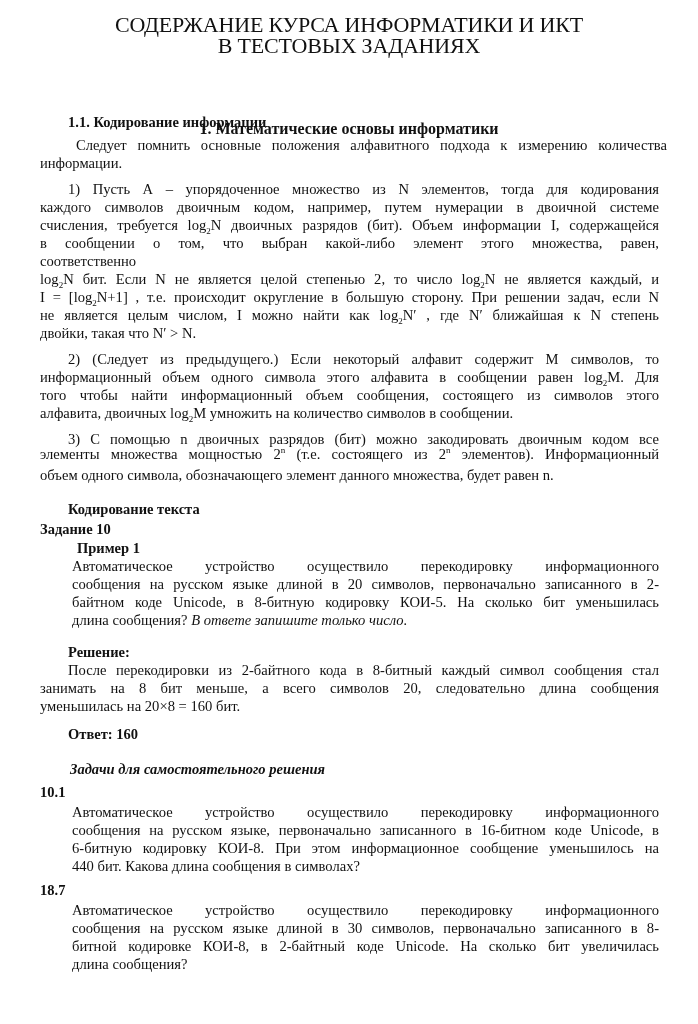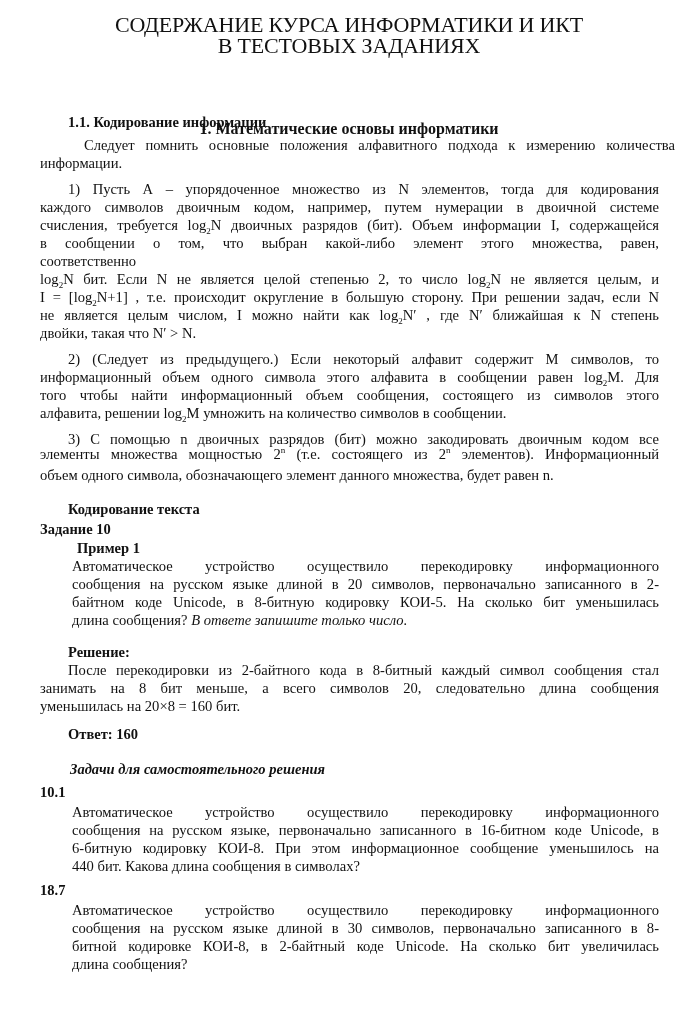--- a/index.html
+++ b/index.html
@@ -31,37 +31,37 @@
 
 <div class="page">
 
   <div class="title" style="top:14px">СОДЕРЖАНИЕ КУРСА ИНФОРМАТИКИ И ИКТ</div>
   <div class="title" style="top:35px">В ТЕСТОВЫХ ЗАДАНИЯХ</div>
 
   <div class="h1" style="top:77px">1. Математические основы информатики</div>
 
   <div class="h2" style="left:68px; top:113px">1.1. Кодирование информации</div>
 
-  <div class="ln j" style="left:84px; width:591px; top:136px">Следует помнить основные положения алфавитного подхода к измерению количества</div>
+  <div class="ln j" style="left:76px; width:591px; top:136px">Следует помнить основные положения алфавитного подхода к измерению количества</div>
   <div class="ln" style="left:40px; top:154px">информации.</div>
 
   <div class="ln j" style="left:68px; width:591px; top:180px">1) Пусть А – упорядоченное множество из N элементов, тогда для кодирования</div>
   <div class="ln j" style="left:40px; width:619px; top:198px">каждого символов двоичным кодом, например, путем нумерации в двоичной системе</div>
   <div class="ln j" style="left:40px; width:619px; top:216px"><span>счисления, требуется log</span><sub>2</sub><span>N двоичных разрядов (бит). Объем информации I, содержащейся</span></div>
   <div class="ln j" style="left:40px; width:619px; top:234px">в сообщении о том, что выбран какой-либо элемент этого множества, равен,</div>
   <div class="ln" style="left:40px; top:252px">соответственно</div>
-  <div class="ln j" style="left:40px; width:619px; top:270px"><span>log</span><sub>2</sub><span>N бит. Если N не является целой степенью 2, то число log</span><sub>2</sub><span>N не является целым, и</span></div>
+  <div class="ln j" style="left:40px; width:619px; top:270px"><span>log</span><sub>2</sub><span>N бит. Если N не является целой степенью 2, то число log</span><sub>2</sub><span>N не является каждый, и</span></div>
   <div class="ln j" style="left:40px; width:619px; top:288px"><span>I = [log</span><sub>2</sub><span>N+1] , т.е. происходит округление в большую сторону. При решении задач, если N</span></div>
   <div class="ln j" style="left:40px; width:619px; top:306px"><span>не является целым числом, I можно найти как log</span><sub>2</sub><span>N′ , где N′ ближайшая к N степень</span></div>
   <div class="ln" style="left:40px; top:324px">двойки, такая что N′ &gt; N.</div>
 
   <div class="ln j" style="left:68px; width:591px; top:350px">2) (Следует из предыдущего.) Если некоторый алфавит содержит M символов, то</div>
   <div class="ln j" style="left:40px; width:619px; top:368px"><span>информационный объем одного символа этого алфавита в сообщении равен log</span><sub>2</sub><span>M. Для</span></div>
   <div class="ln j" style="left:40px; width:619px; top:386px">того чтобы найти информационный объем сообщения, состоящего из символов этого</div>
-  <div class="ln" style="left:40px; top:404px"><span>алфавита, решении log</span><sub>2</sub><span>M умножить на количество символов в сообщении.</span></div>
+  <div class="ln" style="left:40px; top:404px"><span>алфавита, двоичных log</span><sub>2</sub><span>M умножить на количество символов в сообщении.</span></div>
 
   <div class="ln j" style="left:68px; width:591px; top:430px">3) С помощью n двоичных разрядов (бит) можно закодировать двоичным кодом все</div>
   <div class="ln j" style="left:40px; width:619px; top:445px"><span>элементы множества мощностью 2</span><sup>n</sup><span> (т.е. состоящего из 2</span><sup>n</sup><span> элементов). Информационный</span></div>
   <div class="ln" style="left:40px; top:466px">объем одного символа, обозначающего элемент данного множества, будет равен n.</div>
 
   <div class="h2" style="left:68px; top:500px">Кодирование текста</div>
   <div class="h2" style="left:40px; top:520px">Задание 10</div>
   <div class="h2" style="left:77px; top:539px">Пример 1</div>
 
   <div class="ln j" style="left:72px; width:587px; top:557px">Автоматическое устройство осуществило перекодировку информационного</div>

